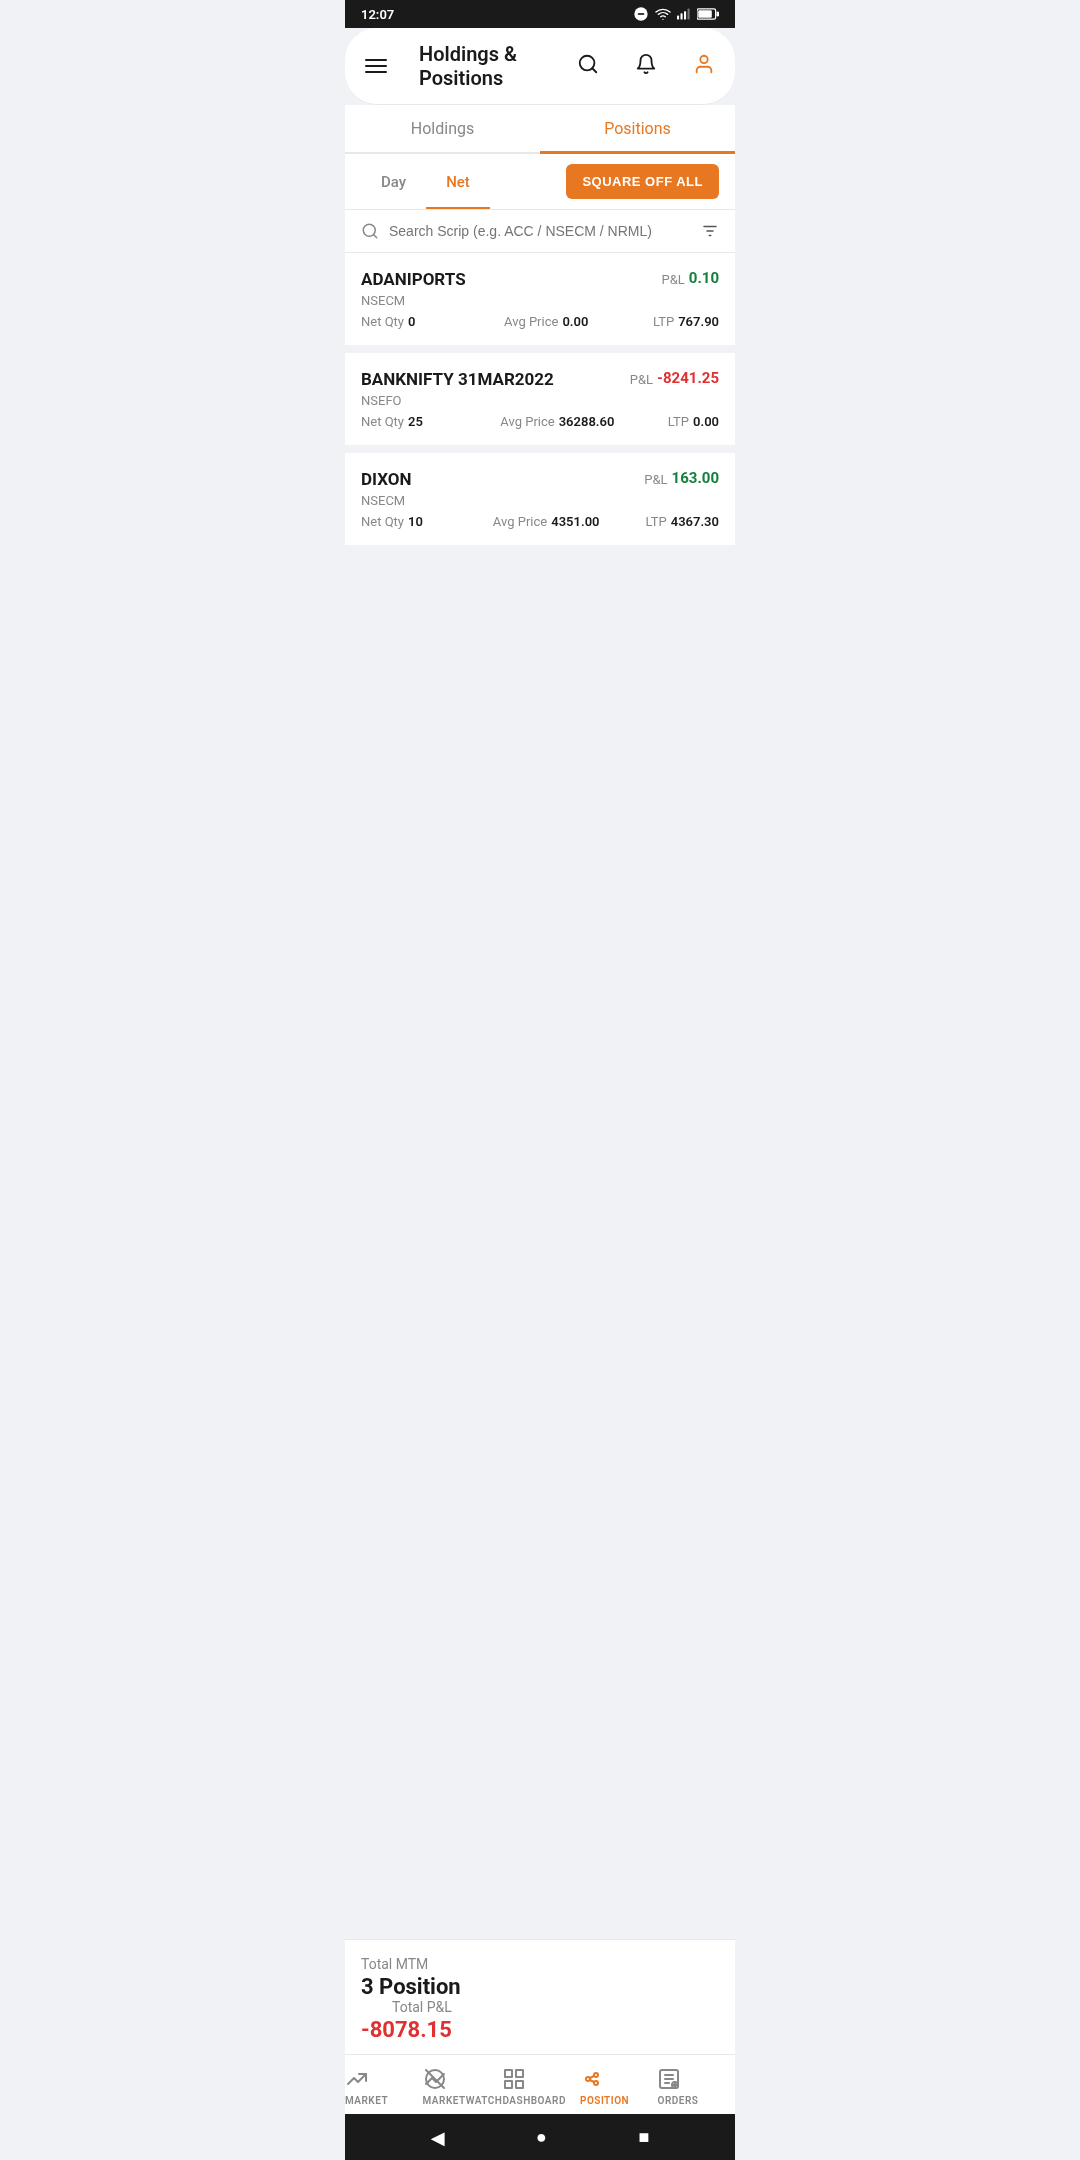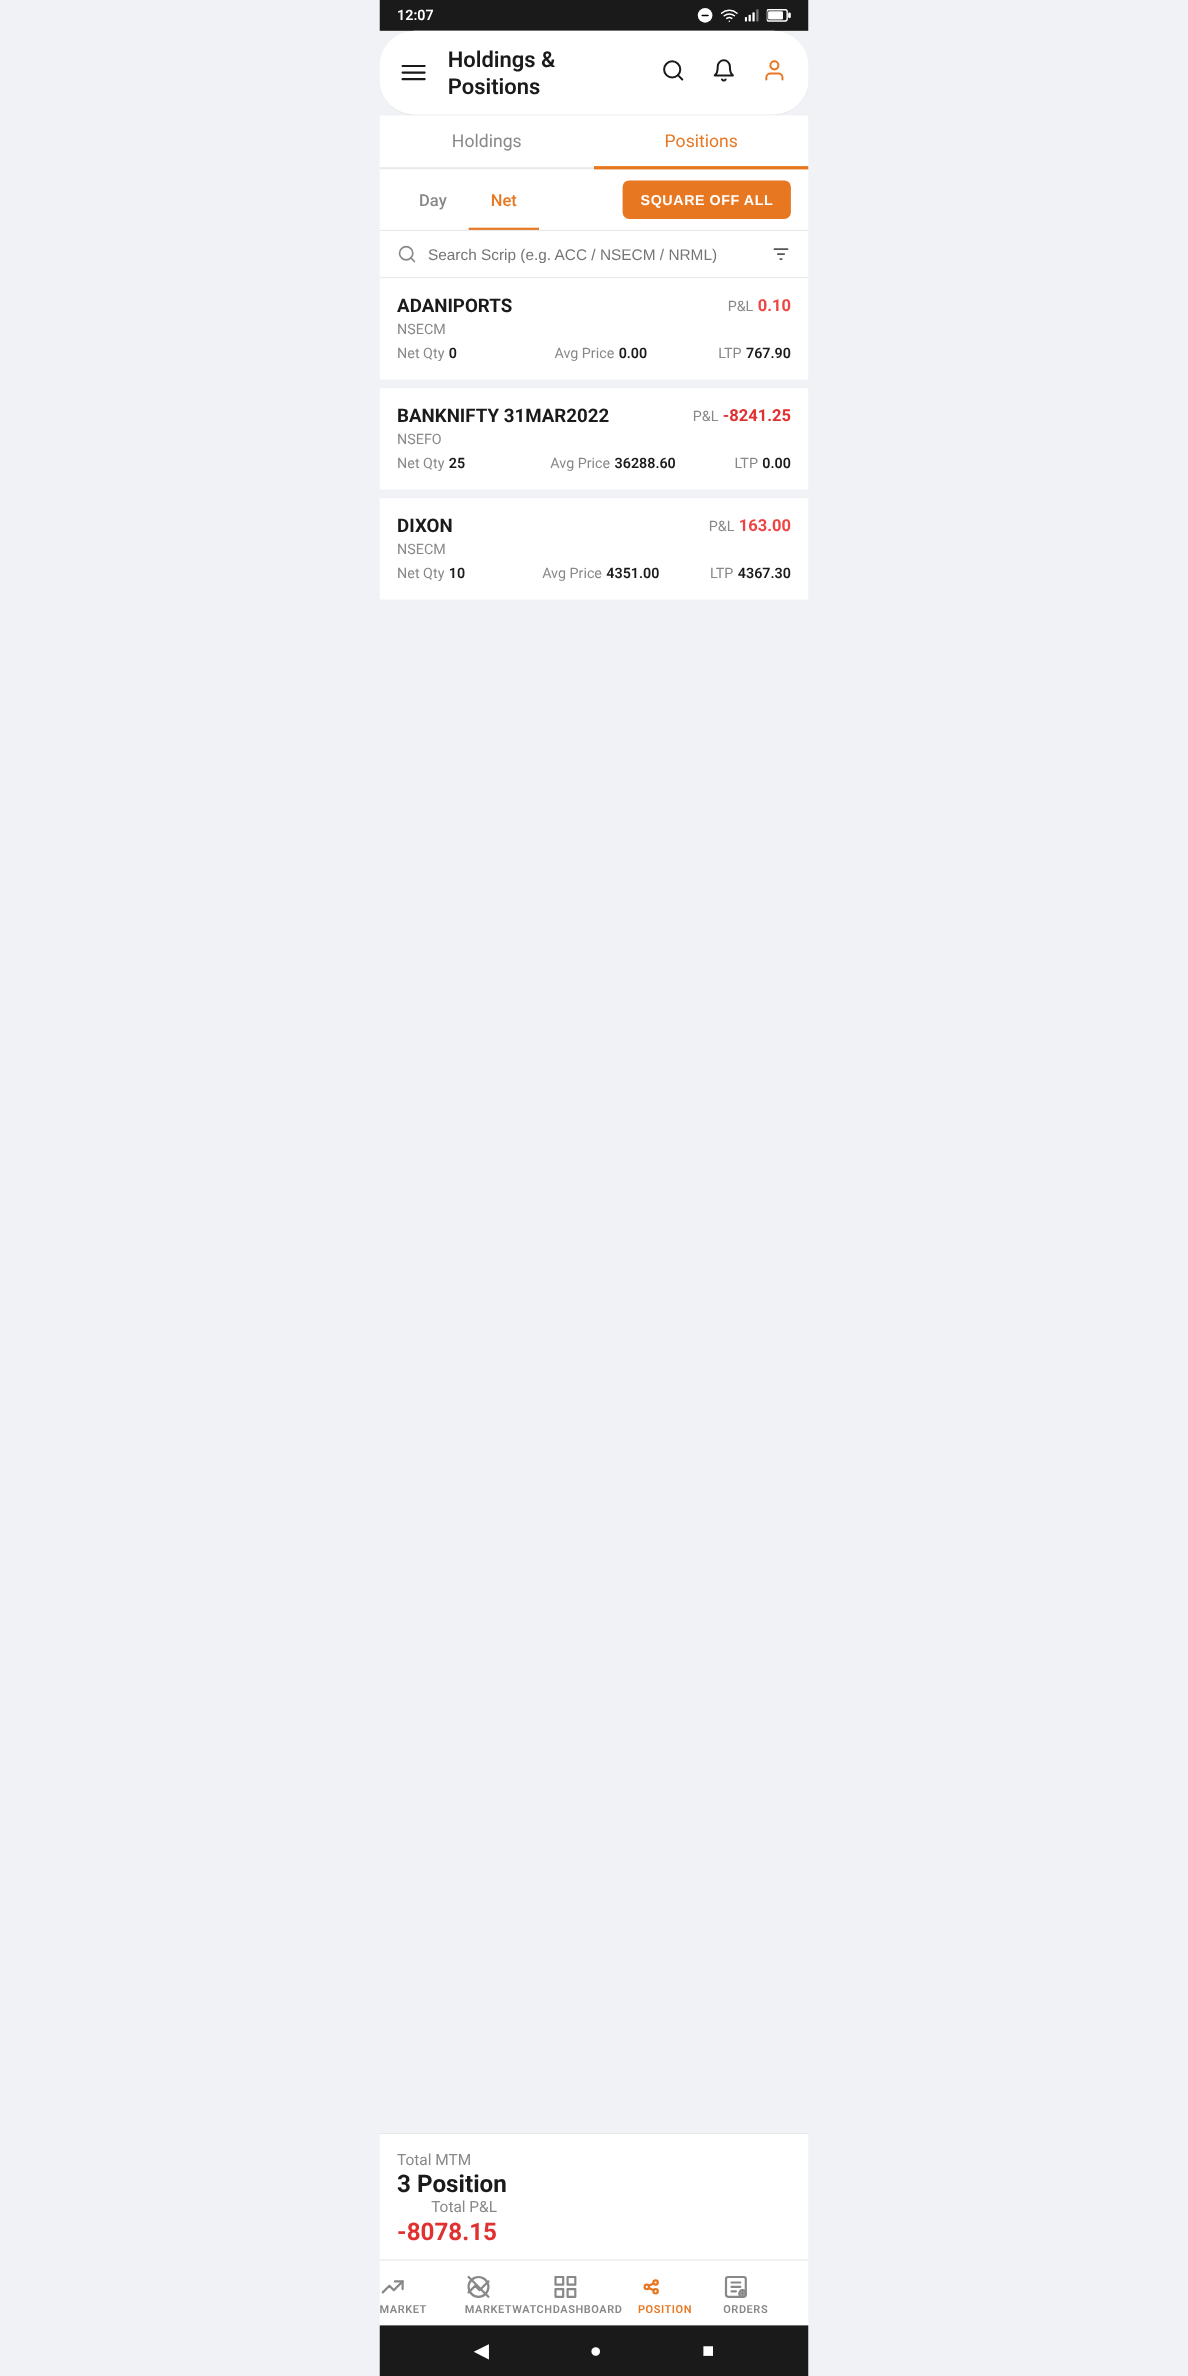--- a/index.html
+++ b/index.html
@@ -32,21 +32,21 @@
       align-items: center;
       gap: 6px;
     }
 
     
     .header {
       background: white;
       display: flex;
       align-items: center;
       padding: 14px 16px;
-      gap: 16px;
+      gap: 28px;
       border-bottom: 1px solid #e8e8e8;
       border-radius: 32px;
     }
     .header-title {
       flex: 1;
       font-size: 20px;
       font-weight: 600;
       color: #1a1a1a;
     }
     .header-icon {
@@ -188,21 +188,21 @@
       gap: 4px;
     }
     .pnl-label {
       font-size: 13px;
       color: #888;
     }
     .pnl-value {
       font-size: 15px;
       font-weight: 700;
     }
-    .pnl-positive { color: #ef4444; }
+    .pnl-positive { color: #15803d; }
     .pnl-negative { color: #e03030; }
 
     .position-exchange {
       font-size: 13px;
       color: #888;
       margin-bottom: 4px;
     }
     .position-details {
       display: flex;
       justify-content: space-between;

